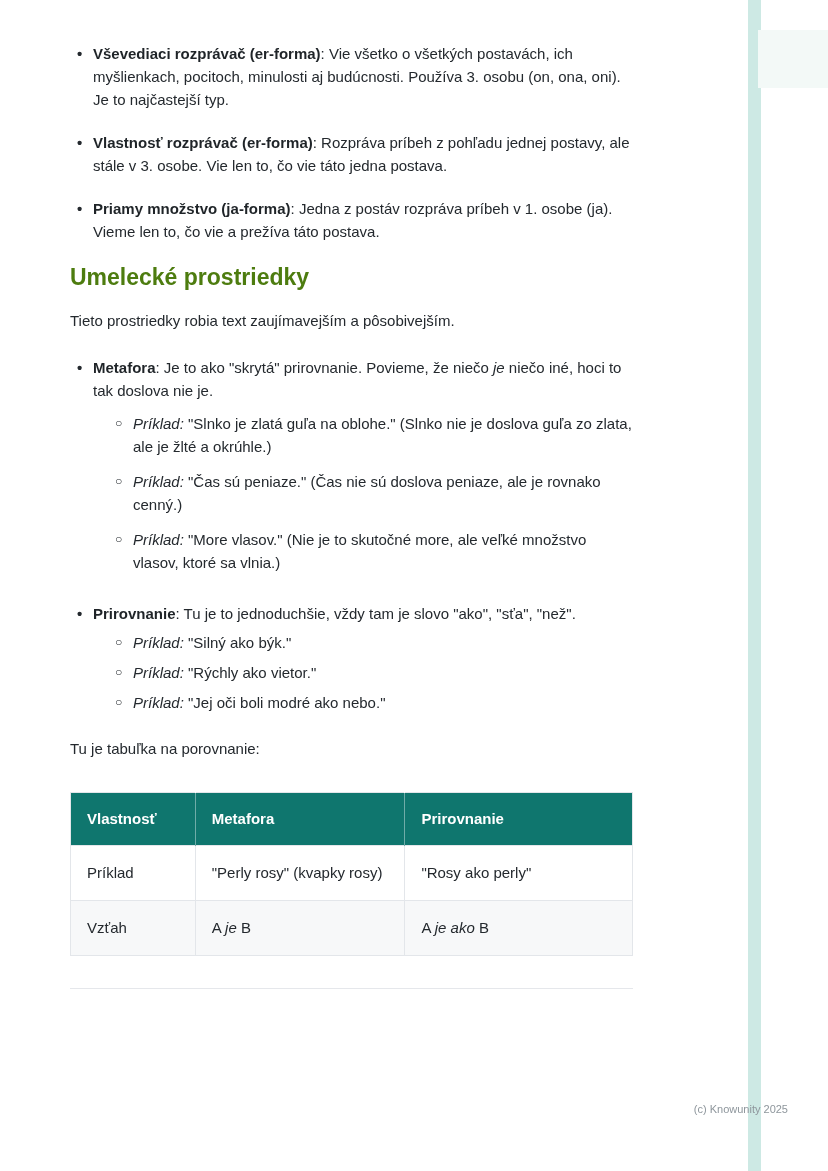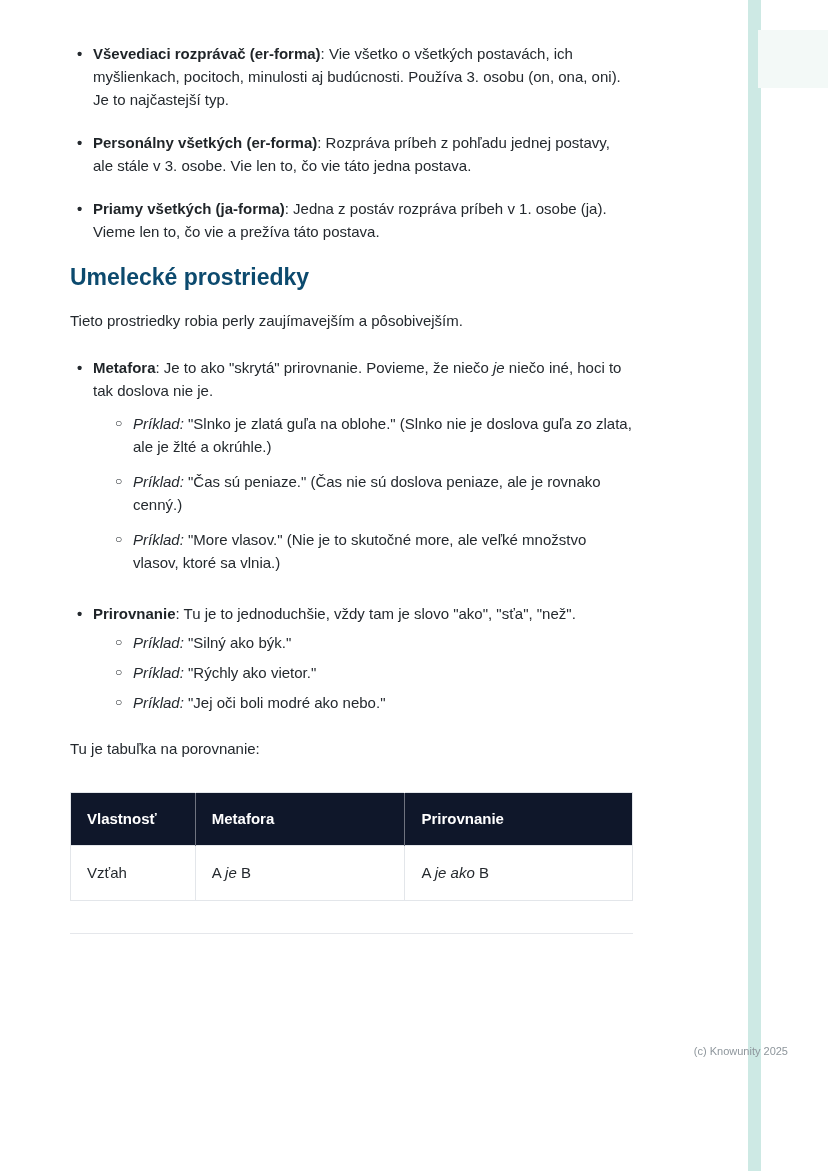--- a/index.html
+++ b/index.html
@@ -36,51 +36,51 @@
   .li-body { flex:1; }
 
   .sublist { margin-top:10px; }
   .sli { display:flex; padding-left:22px; margin-bottom:12px; }
   .sli > .smarker { flex:0 0 18px; font-size:12px; line-height:23px; }
   .sublist-tight .sli { margin-bottom:7px; }
   .sublist-tight { margin-top:6px; }
 
   h2.section-heading {
     font-size:23px; line-height:28px; font-weight:700;
-    color:#0c4a6e;
+    color:#4d7c0f;
     margin-top:14px; margin-bottom:18px;
   }
   p.intro { margin-bottom:24px; }
 
   .devices-list > .li.metafora { margin-bottom:16px; }
   .devices-list > .li.prirovnanie { margin-bottom:16px; }
 
   p.table-intro { margin-bottom:0; }
 
   table.compare {
     border-collapse:collapse; width:100%; margin-top:32px;
     border:1px solid #e3e6ea;
   }
   table.compare th {
-    background:#0f172a; color:#ffffff; text-align:left;
+    background:#0f766e; color:#ffffff; text-align:left;
     font-weight:700; font-size:15px; padding:15px 16px; line-height:22px;
   }
   table.compare th + th { border-left:1px solid rgba(255,255,255,0.4); }
   table.compare td {
     padding:16px; border:1px solid #e3e6ea; vertical-align:middle;
     font-size:15px; line-height:22px; background-clip:padding-box;
   }
   table.compare tbody tr:nth-child(even) td { background:#f7f8f9; }
 
   hr.footer-divider {
     border:none; border-top:1px solid #e5e7eb; margin-top:32px; width:100%;
   }
 
   .watermark {
-    position:absolute; top:1044px; right:40px;
+    position:absolute; top:1102px; right:40px;
     font-size:11px; line-height:14px; color:#8e969c;
   }
 </style>
 </head>
 <body>
 
 <div class="page">
 
   <div class="side-strip"></div>
   <div class="top-patch"></div>
@@ -90,33 +90,33 @@
     <ul class="bullet-list">
       <li class="li">
         <span class="marker">•</span>
         <div class="li-body">
           <p class="li-text"><b>Vševediaci rozprávač (er-forma)</b><span>: Vie všetko o všetkých postavách, ich myšlienkach, pocitoch, minulosti aj budúcnosti. Používa 3. osobu (on, ona, oni). Je to najčastejší typ.</span></p>
         </div>
       </li>
       <li class="li">
         <span class="marker">•</span>
         <div class="li-body">
-          <p class="li-text"><b>Personálny všetkých (er-forma)</b><span>: Rozpráva príbeh z pohľadu jednej postavy, ale stále v 3. osobe. Vie len to, čo vie táto jedna postava.</span></p>
+          <p class="li-text"><b>Vlastnosť rozprávač (er-forma)</b><span>: Rozpráva príbeh z pohľadu jednej postavy, ale stále v 3. osobe. Vie len to, čo vie táto jedna postava.</span></p>
         </div>
       </li>
       <li class="li">
         <span class="marker">•</span>
         <div class="li-body">
-          <p class="li-text"><b>Priamy všetkých (ja-forma)</b><span>: Jedna z postáv rozpráva príbeh v 1. osobe (ja). Vieme len to, čo vie a prežíva táto postava.</span></p>
+          <p class="li-text"><b>Priamy množstvo (ja-forma)</b><span>: Jedna z postáv rozpráva príbeh v 1. osobe (ja). Vieme len to, čo vie a prežíva táto postava.</span></p>
         </div>
       </li>
     </ul>
 
     <h2 class="section-heading">Umelecké prostriedky</h2>
-    <p class="intro">Tieto prostriedky robia perly zaujímavejším a pôsobivejším.</p>
+    <p class="intro">Tieto prostriedky robia text zaujímavejším a pôsobivejším.</p>
 
     <ul class="bullet-list devices-list">
 
       <li class="li metafora">
         <span class="marker">•</span>
         <div class="li-body">
           <p class="li-text"><b>Metafora</b><span>: Je to ako "skrytá" prirovnanie. Povieme, že niečo </span><i>je</i><span> niečo iné, hoci to tak doslova nie je.</span></p>
           <ul class="sublist">
             <li class="sli">
               <span class="smarker">○</span>
@@ -167,20 +167,25 @@
       </colgroup>
       <thead>
         <tr>
           <th>Vlastnosť</th>
           <th>Metafora</th>
           <th>Prirovnanie</th>
         </tr>
       </thead>
       <tbody>
         <tr>
+          <td>Príklad</td>
+          <td>"Perly rosy" (kvapky rosy)</td>
+          <td>"Rosy ako perly"</td>
+        </tr>
+        <tr>
           <td>Vzťah</td>
           <td><span>A </span><i>je</i><span> B</span></td>
           <td><span>A </span><i>je ako</i><span> B</span></td>
         </tr>
       </tbody>
     </table>
 
     <hr class="footer-divider">
 
   </div>

